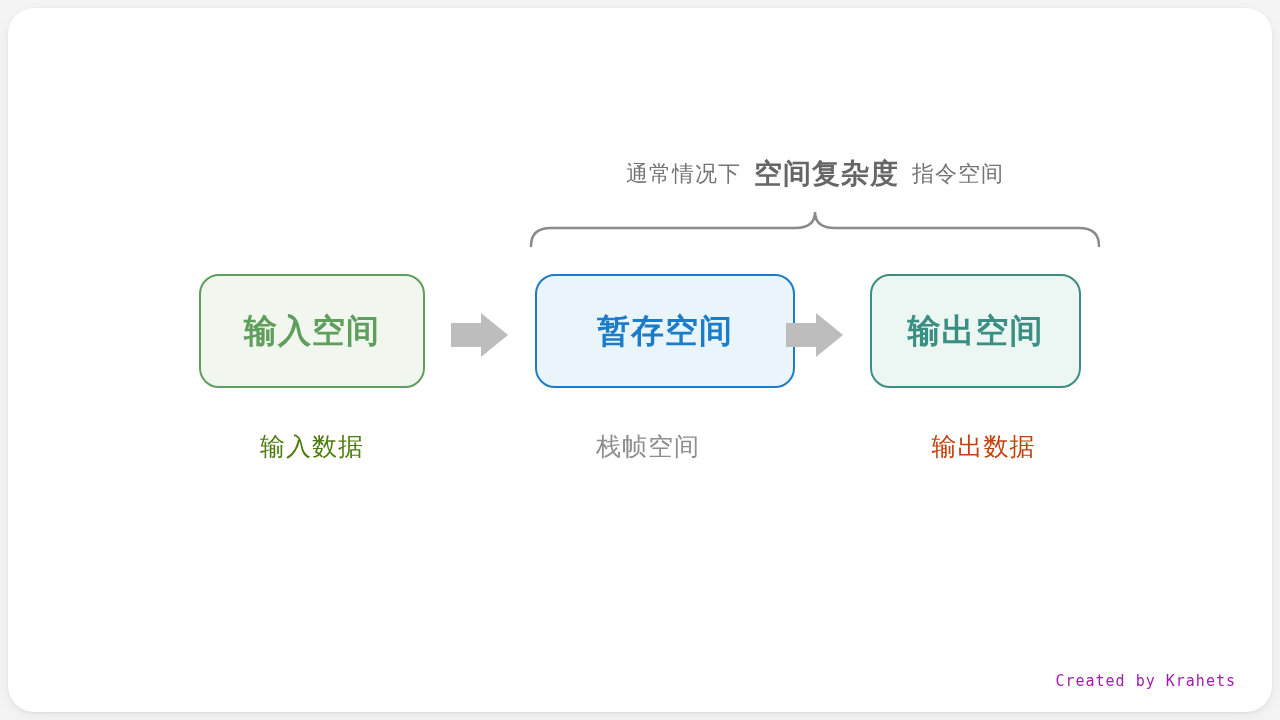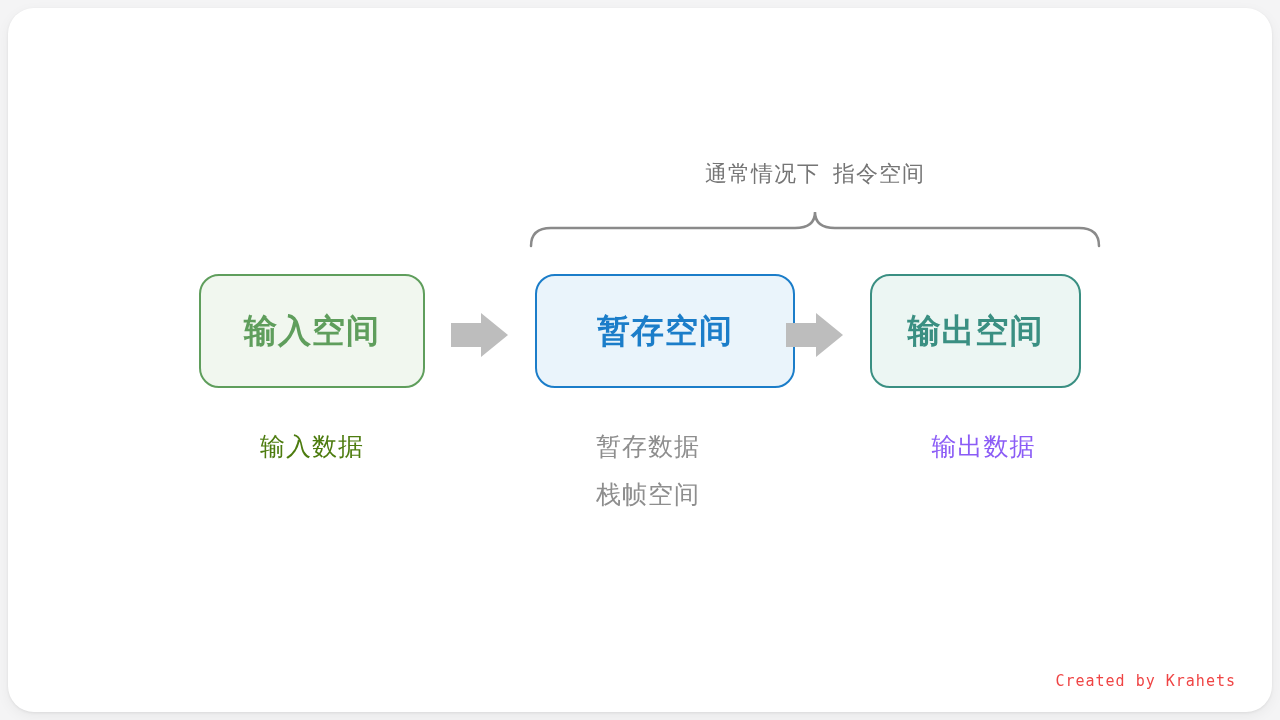--- a/index.html
+++ b/index.html
@@ -61,20 +61,21 @@
   }
 </style>
 </head>
 <body style="background: rgb(244, 244, 245);">
 
 <div class="page">
   <div class="card" style="background: rgb(255, 255, 255);">
 
     <div class="annotation" style="color: rgb(117, 117, 117);">
       <span class="plain">通常情况下</span>
+      <span class="strong" style="color: rgb(102, 102, 102);">空间复杂度</span>
       <span class="plain">指令空间</span>
     </div>
 
     <div class="brace-wrap">
       <svg width="584" height="48" viewBox="0 0 584 48">
         <path d="M 8 42 Q 8 24 28 24 L 272 24 Q 292 24 292 8 Q 292 24 312 24 L 556 24 Q 576 24 576 42" fill="none" stroke="#8a8a8a" stroke-width="2.5" stroke-linecap="round"></path>
       </svg>
     </div>
 
     <div class="space-box box-input" style="border-color: rgb(95, 158, 92); background: rgb(241, 247, 239); color: rgb(95, 158, 92);">
@@ -99,24 +100,23 @@
 
     <div class="space-box box-output" style="border-color: rgb(58, 143, 130); background: rgb(236, 246, 243); color: rgb(58, 143, 130);">
       <span>输出空间</span>
     </div>
 
     <div class="notes-col notes-input" style="color: #4d7c0f;">
       <div>输入数据</div>
     </div>
 
     <div class="notes-col notes-temp" style="color: rgb(142, 142, 142);">
-      <div>暂存数据</div>
       <div>栈帧空间</div>
     </div>
 
-    <div class="notes-col notes-output" style="color: #8b5cf6;">
+    <div class="notes-col notes-output" style="color: #c2410c;">
       <div>输出数据</div>
     </div>
 
-    <div class="watermark" style="color: #ef4444;">Created by Krahets</div>
+    <div class="watermark" style="color: #a21caf;">Created by Krahets</div>
 
   </div>
 </div>
 
 </body></html>

